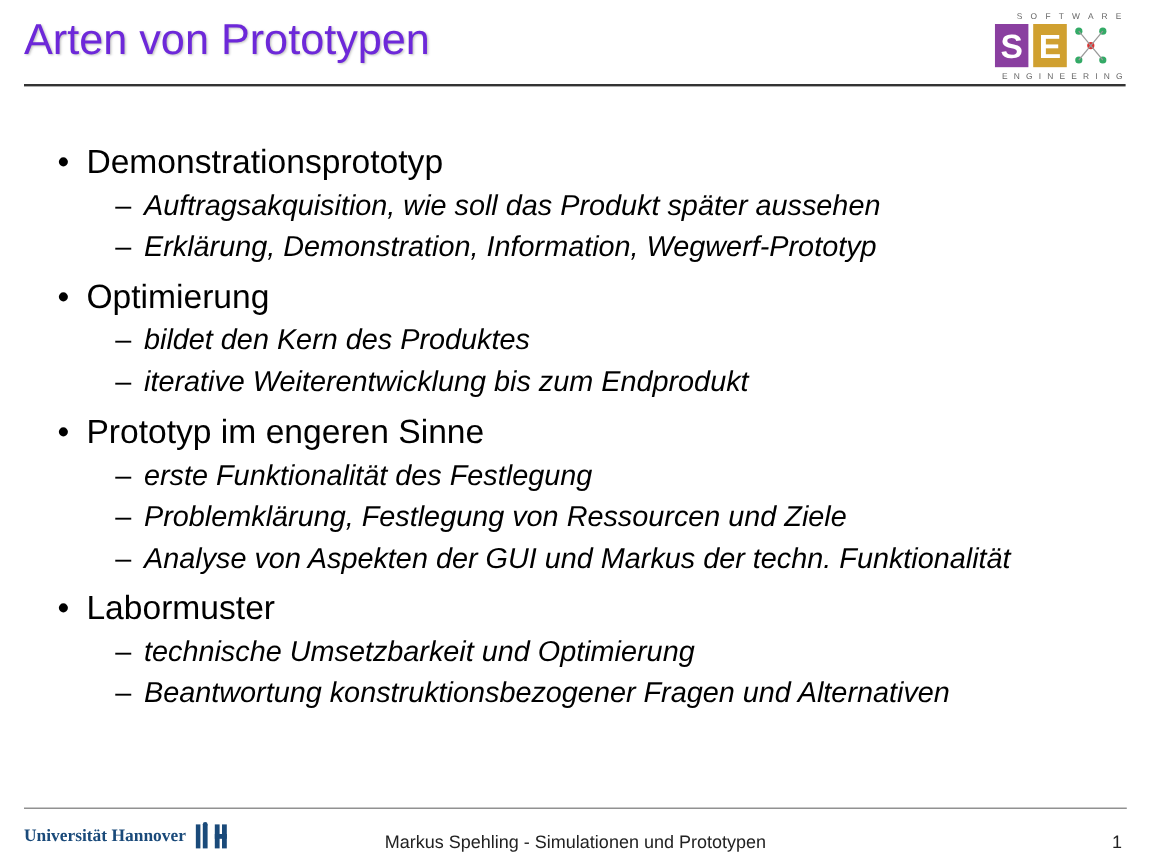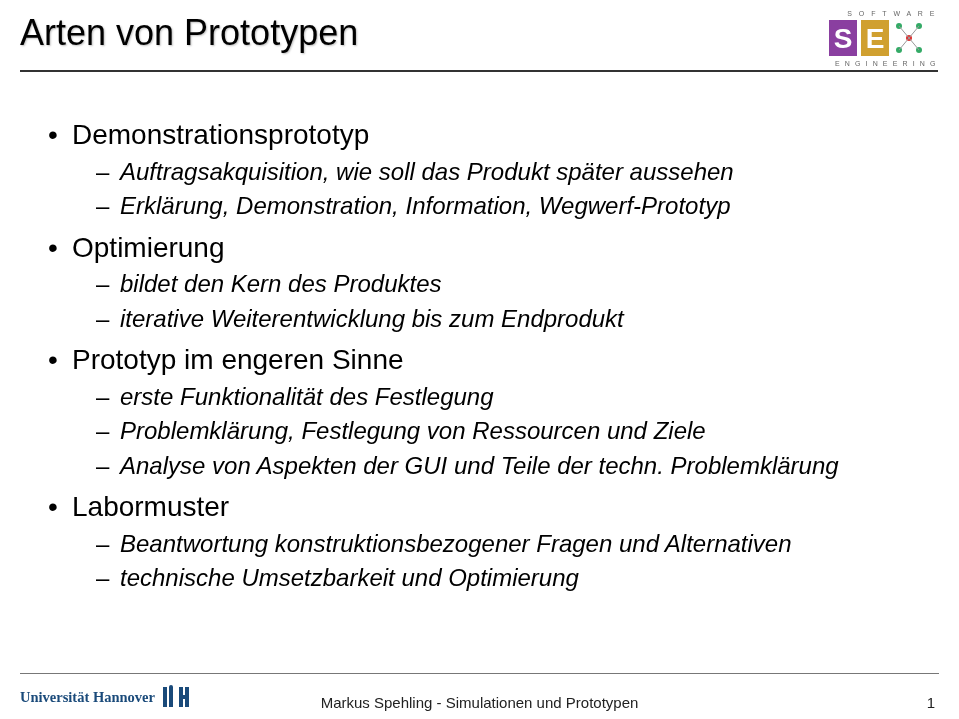--- a/index.html
+++ b/index.html
@@ -20,21 +20,21 @@
   }
   .title-area {
     position: absolute;
     left: 20px;
     top: 12px;
     right: 150px;
   }
   .title-text {
     font-size: 36px;
     font-weight: normal;
-    color: #000000;
+    color: #6d28d9;
     text-shadow: 1px 1px 2px rgba(0,0,0,0.25);
   }
   .title-rule {
     position: absolute;
     left: 20px;
     top: 70px;
     width: 918px;
     height: 2px;
     background: #333333;
   }
@@ -186,28 +186,28 @@
         <ul class="level2">
           <li>bildet den Kern des Produktes</li>
           <li>iterative Weiterentwicklung bis zum Endprodukt</li>
         </ul>
       </li>
       <li>
         <span>Prototyp im engeren Sinne</span>
         <ul class="level2">
           <li>erste Funktionalität des Festlegung</li>
           <li>Problemklärung, Festlegung von Ressourcen und Ziele</li>
-          <li>Analyse von Aspekten der GUI und Teile der techn. Problemklärung</li>
+          <li>Analyse von Aspekten der GUI und Markus der techn. Funktionalität</li>
         </ul>
       </li>
       <li>
         <span>Labormuster</span>
         <ul class="level2">
+          <li>technische Umsetzbarkeit und Optimierung</li>
           <li>Beantwortung konstruktionsbezogener Fragen und Alternativen</li>
-          <li>technische Umsetzbarkeit und Optimierung</li>
         </ul>
       </li>
     </ul>
   </div>
 
   <div class="footer">
     <div class="footer-rule"></div>
     <div class="uni-logo-wrap">
       <span class="uni-logo-text">Universität Hannover</span>
       <svg width="40" height="28" viewBox="0 0 40 28">

